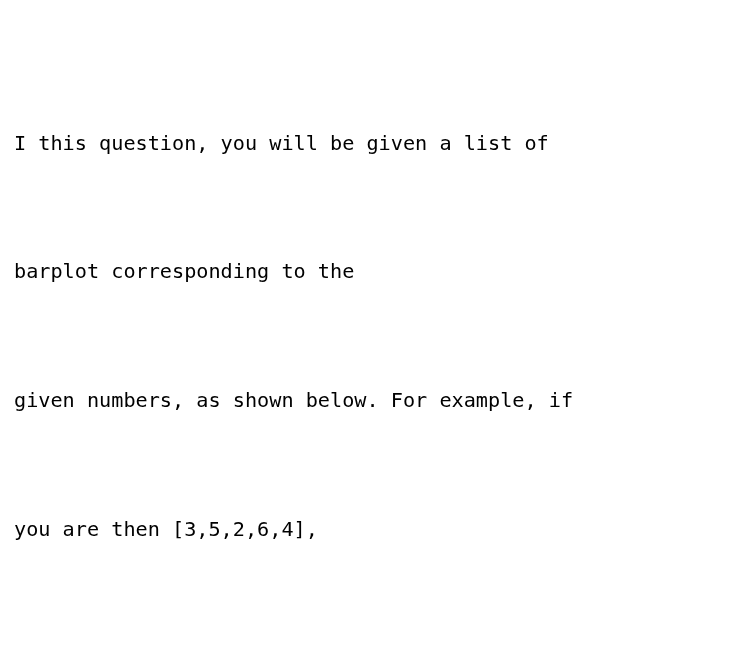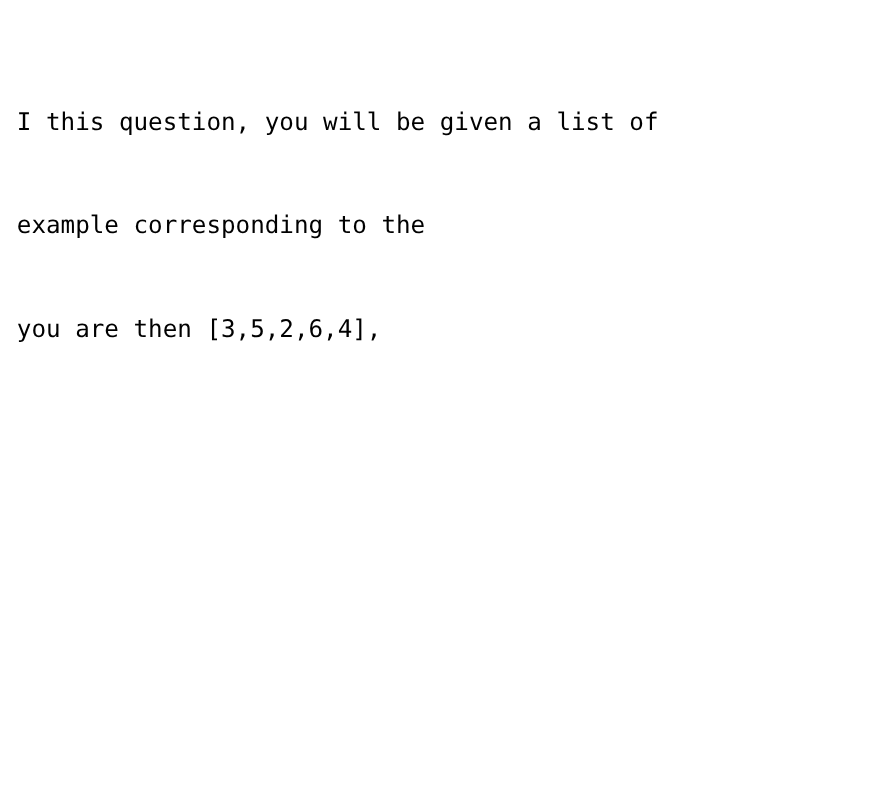--- a/index.html
+++ b/index.html
@@ -23,29 +23,31 @@
     line-height: 28.9px;
     letter-spacing: 0px;
     white-space: pre;
     color: #000000;
   }
   .line {
     white-space: pre;
     height: 28.9px;
     font-size: 20.2px;
     line-height: 28.9px;
+    margin-top: 42px;
   }
 </style>
 </head>
 <body>
 
 <div id="doc">
 
   <div class="line">I this question, you will be given a list of</div>
-  <div class="line">example corresponding to the</div>
+  <div class="line">barplot corresponding to the</div>
+  <div class="line">given numbers, as shown below. For example, if</div>
   <div class="line">you are then [3,5,2,6,4],</div>
   
 
   
 
   
 
   
   
   

